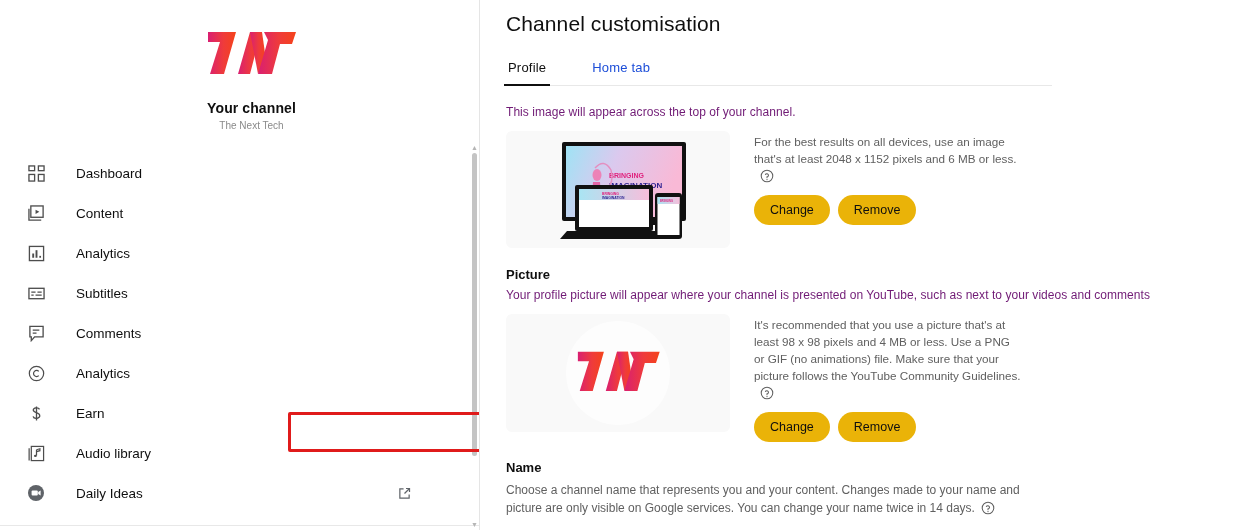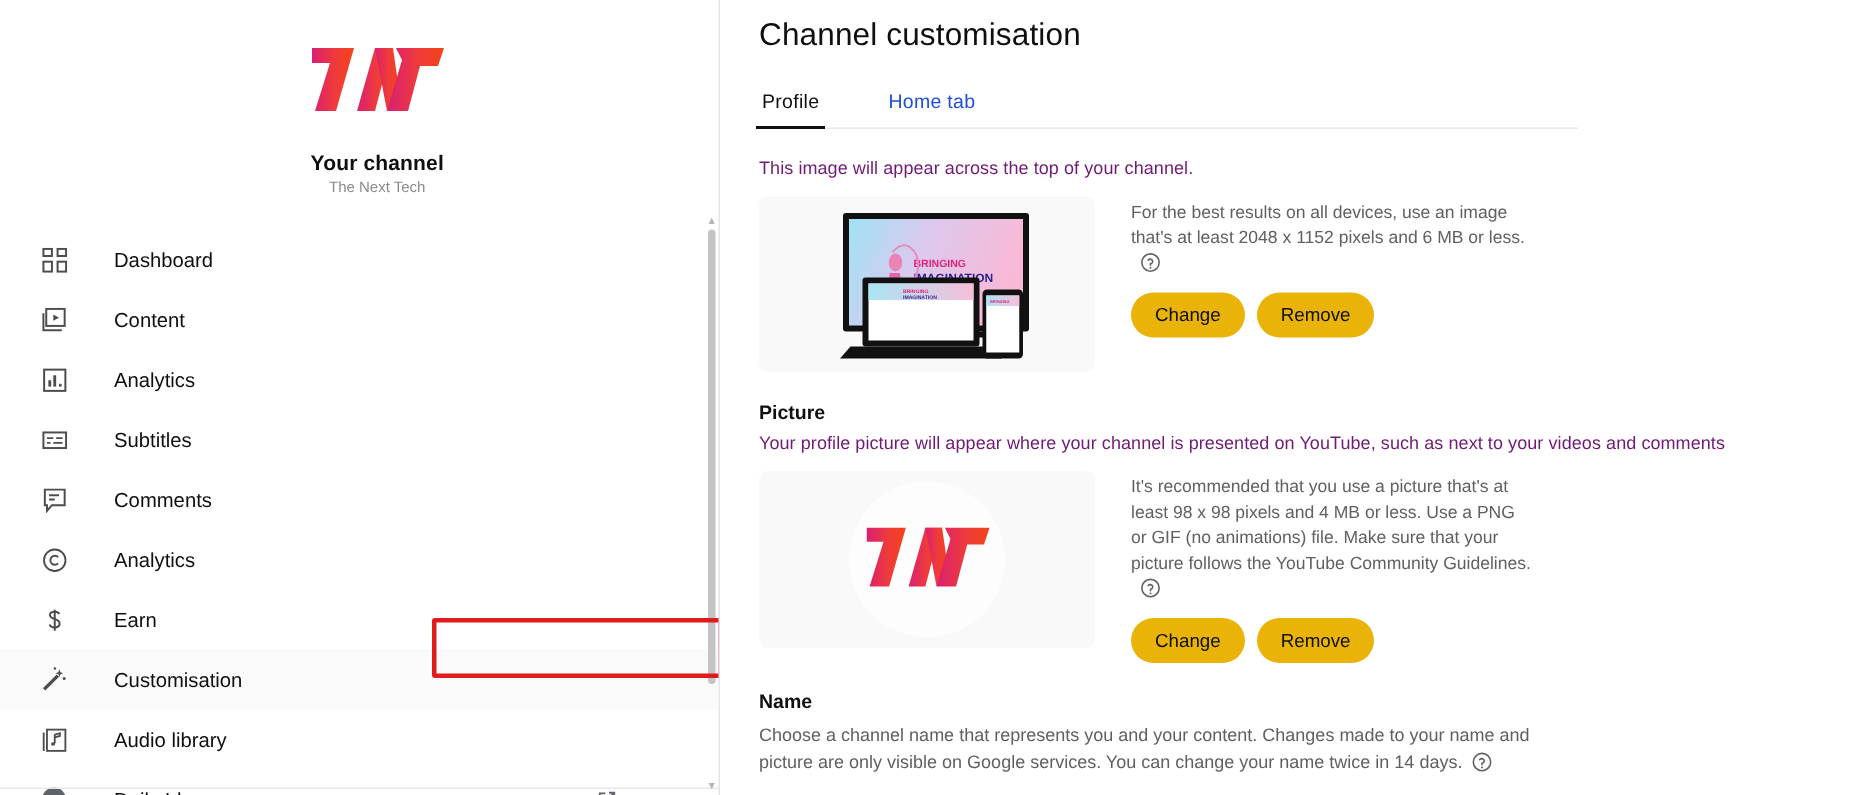--- a/index.html
+++ b/index.html
@@ -252,31 +252,20 @@
       <div class="nav-item">
         <span class="ico">
           <svg width="17" height="17" viewBox="0 0 18 18" fill="none" stroke="currentColor" stroke-width="1.4">
             <path d="M12.2 4.6 A3.4 2.4 0 0 0 5.6 5.4 C5.6 8.6 12.4 7.4 12.4 11.2 A3.4 2.4 0 0 1 5.4 12"></path>
             <path d="M9 1.6 V16.4"></path>
           </svg>
         </span>
         <span class="label">Earn</span>
       </div>
 
-      <div class="nav-item active">
-        <span class="ico">
-          <svg width="18" height="18" viewBox="0 0 18 18" fill="none" stroke="currentColor" stroke-width="1.3">
-            <path d="M1.6 16.4 L10.8 7.2 L12.4 8.8 L3.2 18 Z" fill="currentColor" stroke="none" transform="translate(0,-1.6)"></path>
-            <path d="M12.6 2.2 L13.3 4.1 L15.2 4.8 L13.3 5.5 L12.6 7.4 L11.9 5.5 L10 4.8 L11.9 4.1 Z" fill="currentColor" stroke="none"></path>
-            <circle cx="15.8" cy="8.4" r="1" fill="currentColor" stroke="none"></circle>
-            <circle cx="9.6" cy="1.6" r="0.85" fill="currentColor" stroke="none"></circle>
-          </svg>
-        </span>
-        <span class="label">Customisation</span>
-      </div>
 
       <div class="nav-item">
         <span class="ico">
           <svg width="17" height="17" viewBox="0 0 18 18" fill="none" stroke="currentColor" stroke-width="1.3">
             <rect x="3.5" y="1.5" width="13" height="15"></rect>
             <path d="M1.2 3.5 V16.5"></path>
             <path d="M9 5 V11.2"></path>
             <path d="M9 5 L12.6 4 V6 L9 7"></path>
             <ellipse cx="7.8" cy="11.6" rx="1.5" ry="1.2" fill="currentColor" stroke="none"></ellipse>
           </svg>

